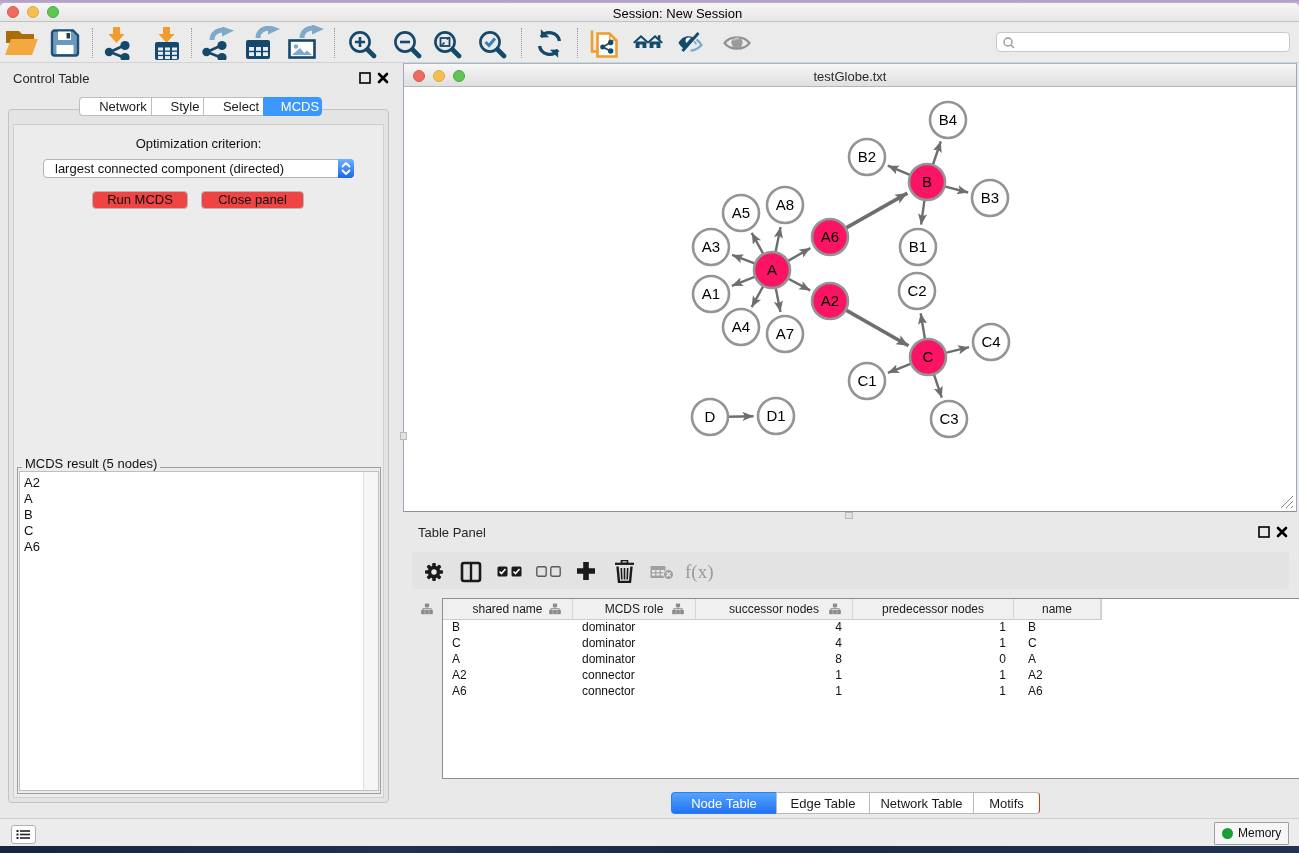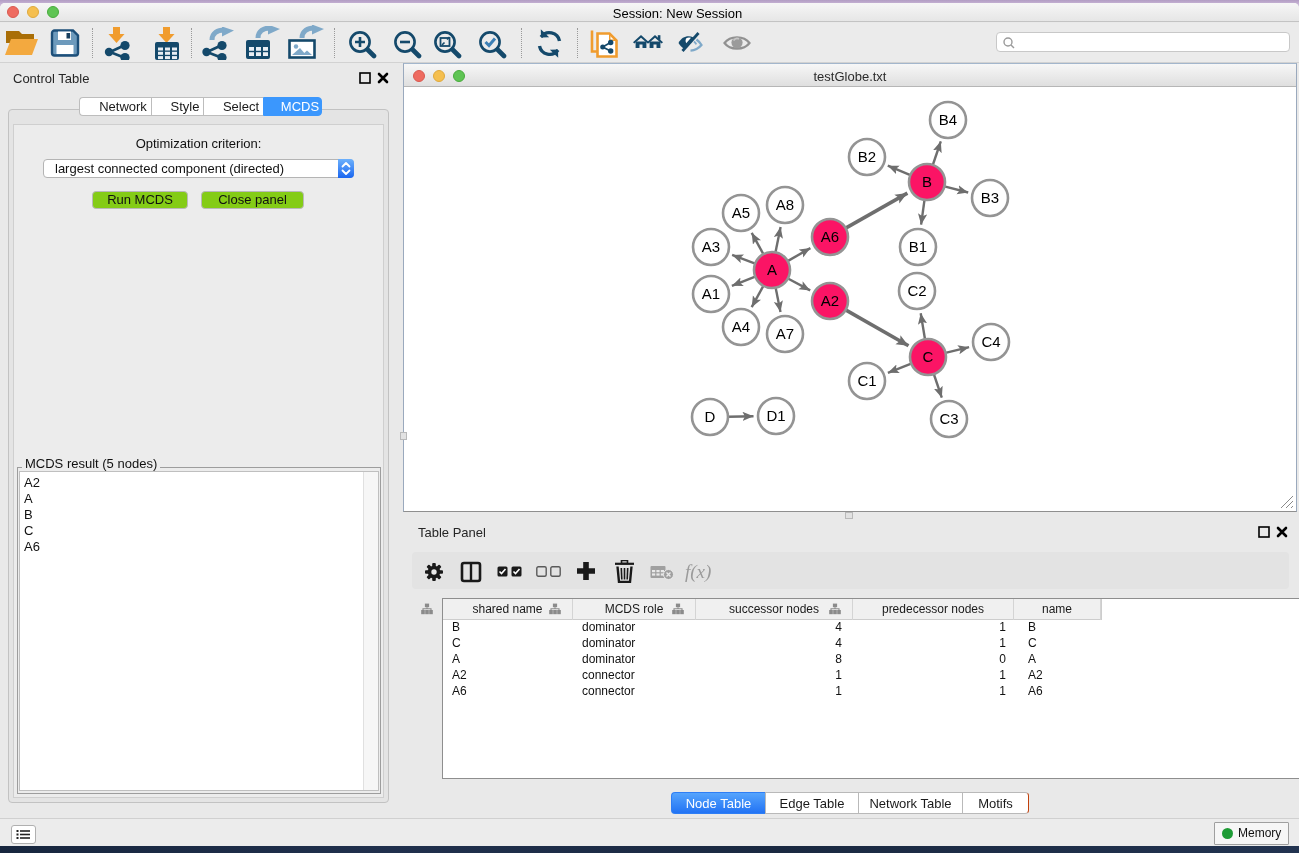--- a/index.html
+++ b/index.html
@@ -19,21 +19,21 @@
 #cpTitle { left:13px; top:71px; font-size:13px; color:#262626; }
 #cpTabs { left:79px; top:97px; height:19px; display:flex; font-size:13px; }
 .cptab { border:1px solid #bdbdbd; border-right:none; background:#fff; color:#1a1a1a; display:flex; align-items:center; justify-content:center;padding-left:15px; }
 .cptab:first-child { border-radius:4px 0 0 4px; }
 .cptab.sel { background:#3b97fd; color:#fff; border-color:#3b97fd; border-right:1px solid #3b97fd; border-radius:0 4px 4px 0; }
 #cpOuter { left:8px; top:109px; width:381px; height:694px; background:#e4e4e4; border:1px solid #c2c2c2; border-radius:4px; }
 #cpInner { left:13px; top:124px; width:371px; height:674px; background:#ececec; border:1px solid #cfcfcf; }
 #optLbl { left:0px; top:136px; width:397px; text-align:center; font-size:13px; color:#111; }
 #dropdown { left:43px; top:159px; width:311px; height:19px; background:#fff; border:1px solid #b4b4b4; border-radius:4px; font-size:13px; color:#111; line-height:17px; padding-left:11px; }
 #dropBtn { left:338px; top:159px; width:16px; height:19px; background:linear-gradient(#6db1fc,#1a66f0); border-radius:0 4px 4px 0; }
-.btn { position:absolute; height:18px; background:#84cc16; border:1px solid #b9b9b9; border-radius:4px; font-size:13px; color:#111; text-align:center; line-height:16px; }
+.btn { position:absolute; height:18px; background:#ef4444; border:1px solid #b9b9b9; border-radius:4px; font-size:13px; color:#111; text-align:center; line-height:16px; }
 
 #fs { left:17px; top:467px; width:364px; height:327px; border:1px solid #9d9d9d; }
 #fsLbl { left:22px; top:456px; font-size:13px; color:#111; background:#ececec; padding:0 3px; }
 #fsList { left:19px; top:471px; width:360px; height:320px; background:#fff; border:1px solid #bfbfbf; font-size:13px; color:#111; line-height:16px; padding:3px 0 0 4px; }
 #fsScroll { left:363px; top:472px; width:15px; height:318px; background:#f6f6f6; border-left:1px solid #e0e0e0; }
 
 #net { left:403px; top:63px; width:894px; height:449px; background:#fff; border:1px solid #a3b6cc; border-bottom-color:#8f8f8f; border-left-color:#9aa9bd; border-right-color:#9aa9bd; }
 #netTitle { left:0; top:0; width:100%; height:23px; background:linear-gradient(#f7f7f7,#dfdfdf); border-bottom:1px solid #b6b6b6; }
 #netTitleTxt { left:0; top:5px; width:100%; text-align:center; font-size:13px; color:#2c2c2c; }
 
@@ -378,21 +378,21 @@
     <rect x="0.5" y="1" width="15" height="12" rx="1" fill="#a0a0a0"></rect>
     <rect x="2.0" y="5.0" width="3.2" height="2.2" fill="#e9e9e9"></rect>
     <rect x="2.0" y="8.4" width="3.2" height="2.2" fill="#e9e9e9"></rect>
     <rect x="6.4" y="5.0" width="3.2" height="2.2" fill="#e9e9e9"></rect>
     <rect x="6.4" y="8.4" width="3.2" height="2.2" fill="#e9e9e9"></rect>
     <rect x="10.8" y="5.0" width="3.2" height="2.2" fill="#e9e9e9"></rect>
     <rect x="10.8" y="8.4" width="3.2" height="2.2" fill="#e9e9e9"></rect>
     <circle cx="18.5" cy="9.5" r="5" fill="#a0a0a0" stroke="#e9e9e9" stroke-width="1"></circle>
     <path d="M16.5 7.5 L20.5 11.5 M20.5 7.5 L16.5 11.5" stroke="#e9e9e9" stroke-width="1.4"></path>
   </svg>
-<div class="abs" style="left:685px;top:561px;font-family:'Liberation Serif',serif;font-style:italic;font-size:19px;color:#9b9b9b;">f(x)</div>
+<div class="abs" style="left:685px;top:561px;font-family:'Liberation Serif',serif;font-size:19px;color:#9b9b9b;">f(x)</div>
 <svg class="abs" style="left:421px;top:603px;z-index:5" width="12" height="12" viewBox="0 0 12 12">
     <g fill="#8b8b8b">
       <rect x="3.9" y="0.6" width="4.2" height="3.6"></rect>
       <rect x="0.2" y="7" width="3.6" height="4.2"></rect>
       <rect x="4.2" y="7" width="3.6" height="4.2"></rect>
       <rect x="8.2" y="7" width="3.6" height="4.2"></rect>
     </g>
     <path d="M6 4.2 V5.8 M2 7 V5.8 H10 V7" fill="none" stroke="#8b8b8b" stroke-width="1.1"></path>
   </svg>
 <svg class="abs" style="left:549px;top:603px;z-index:5" width="12" height="12" viewBox="0 0 12 12">
@@ -449,21 +449,21 @@
     <div class="cell" style="left:253px;top:69px;width:146px;text-align:right;">1</div>
     <div class="cell" style="left:410px;top:69px;width:153px;text-align:right;">1</div>
     <div class="cell" style="left:585px;top:69px;">A2</div>
     <div class="cell" style="left:9px;top:85px;">A6</div>
     <div class="cell" style="left:139px;top:85px;">connector</div>
     <div class="cell" style="left:253px;top:85px;width:146px;text-align:right;">1</div>
     <div class="cell" style="left:410px;top:85px;width:153px;text-align:right;">1</div>
     <div class="cell" style="left:585px;top:85px;">A6</div>
 </div>
 <div class="abs" id="btabs">
-  <div class="btab sel" style="width:94px">Node Table</div>
+  <div class="btab sel" style="width:105px">Node Table</div>
   <div class="btab" style="width:93px">Edge Table</div>
   <div class="btab" style="width:104px">Network Table</div>
   <div class="btab" style="width:67px">Motifs</div>
 </div>
 
 <div class="abs" style="left:400px;top:432px;width:7px;height:8px;background:#e2e2e2;border:1px solid #b9b9b9;"></div>
 <div class="abs" style="left:845px;top:512px;width:8px;height:7px;background:#e2e2e2;border:1px solid #b9b9b9;"></div>
 <div class="abs" id="status"></div>
 <div class="abs" id="listBtn"><svg width="23" height="17" viewBox="0 0 23 17">
       <g stroke="#222" stroke-width="1.6">

